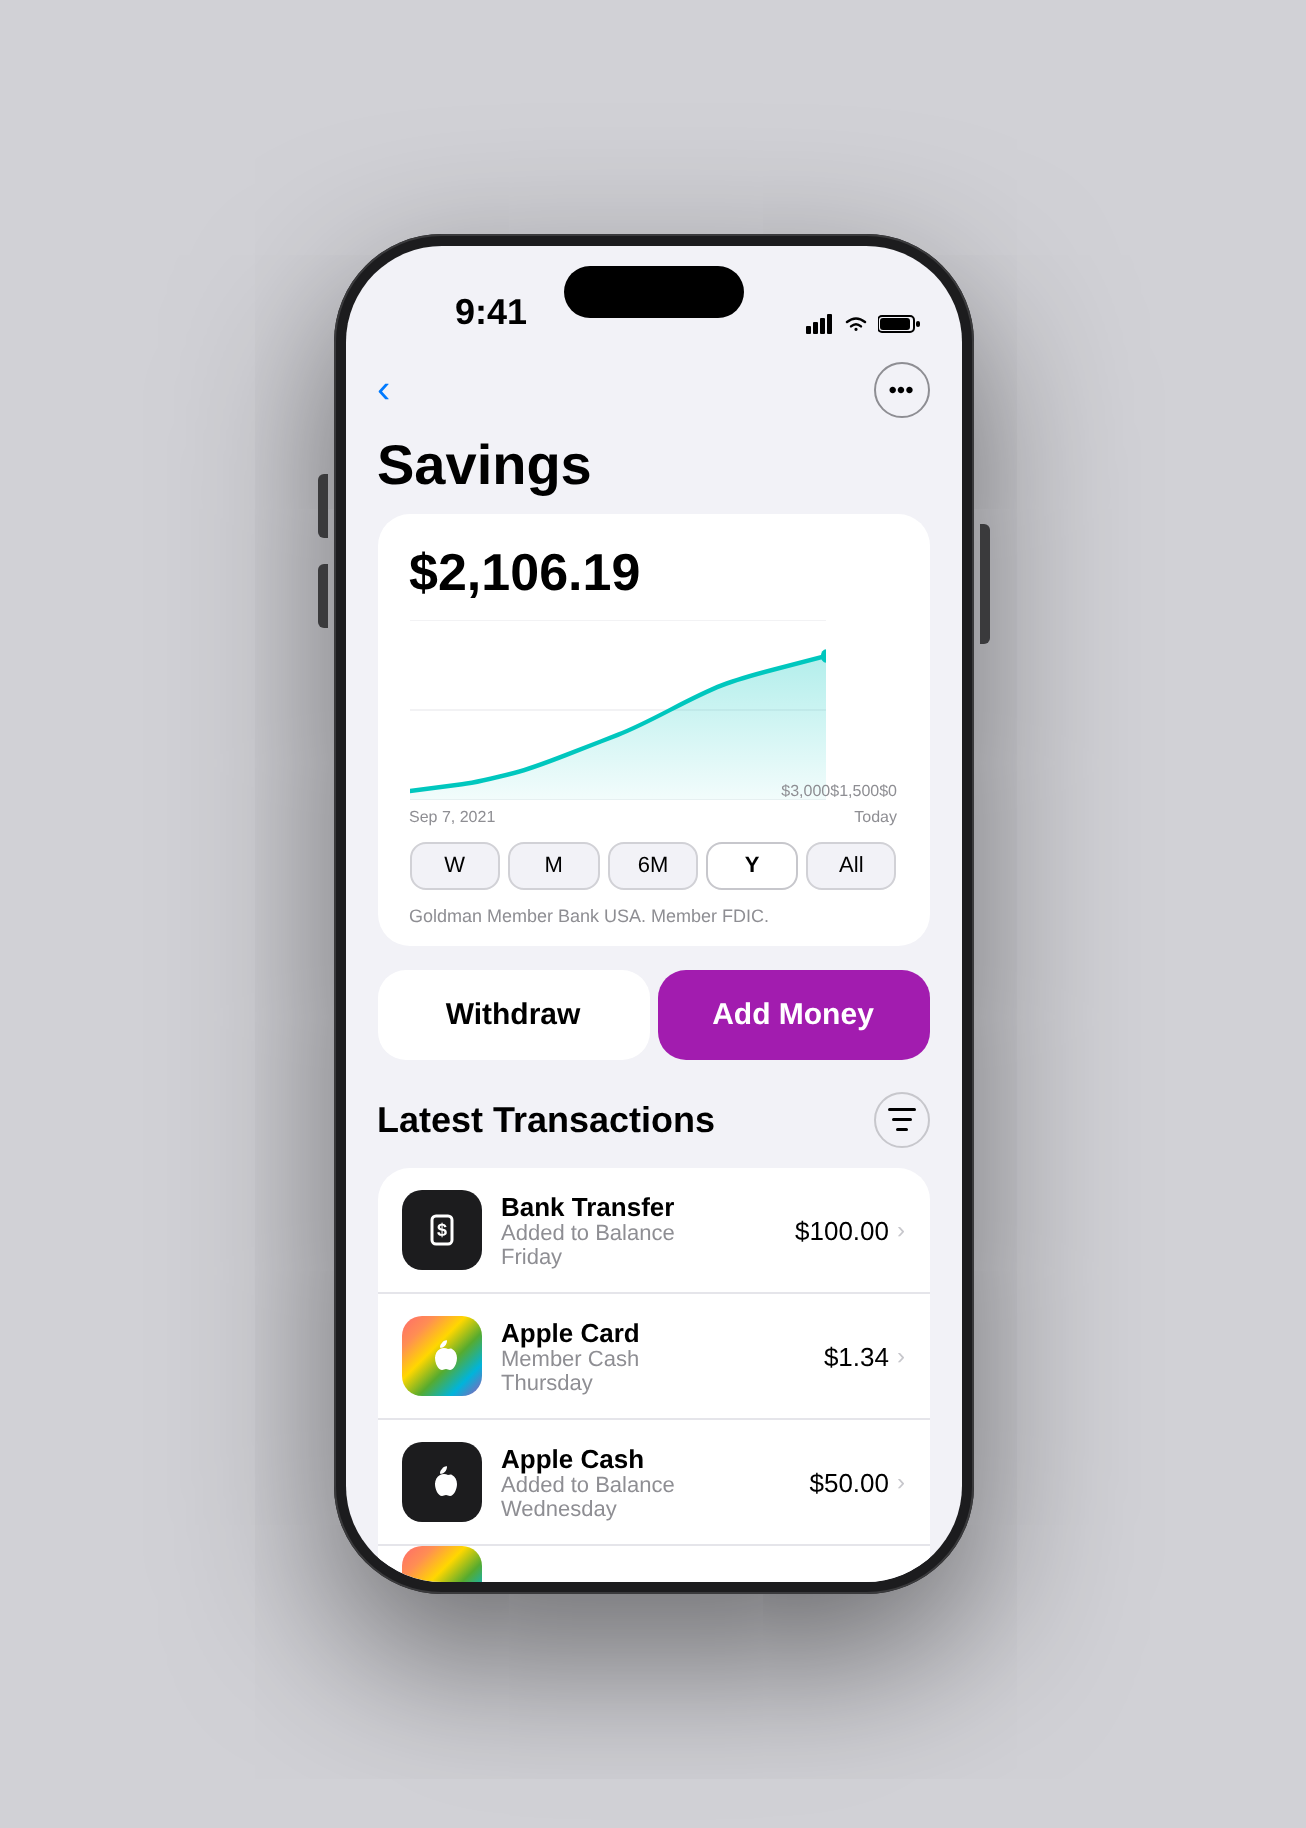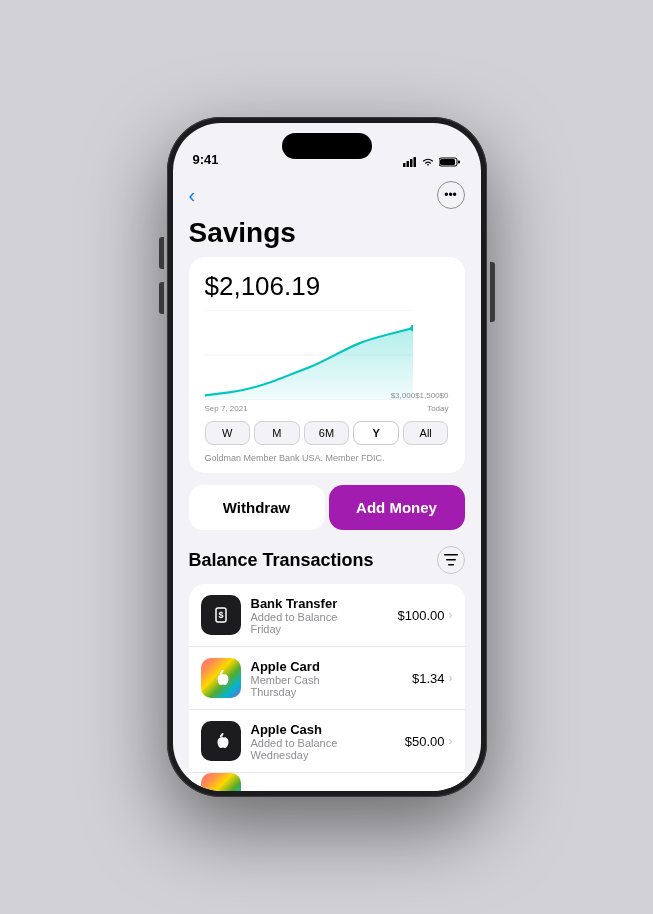--- a/index.html
+++ b/index.html
@@ -53,23 +53,24 @@
       right: 0;
       height: 50px;
       display: flex;
       align-items: flex-end;
       justify-content: space-between;
       padding: 0 20px 6px;
       z-index: 99;
     }
 
     .status-time {
-      font-size: 13px;
+      font-size: 18px;
       font-weight: 600;
       color: #000;
+      margin-left: 35px;
     }
 
     .status-icons {
       display: flex;
       align-items: center;
       gap: 4px;
     }
 
     .status-icons svg {
       fill: #000;
@@ -143,21 +144,21 @@
     }
 
     .balance-label {
       font-size: 11px;
       color: #8e8e93;
       margin-bottom: 2px;
     }
 
     .balance-amount {
       font-size: 26px;
-      font-weight: 400;
+      font-weight: 700;
       color: #000;
       margin-bottom: 8px;
     }
 
     
     .chart-area {
       position: relative;
       height: 90px;
       margin-bottom: 4px;
     }
@@ -490,21 +491,21 @@
 
           <div class="bank-note">Goldman Member Bank USA. Member FDIC.</div>
         </div>
 
         <div class="action-buttons">
           <button class="btn-withdraw">Withdraw</button>
           <button class="btn-add-money">Add Money</button>
         </div>
 
         <div class="section-header">
-          <span class="section-title">Balance Transactions</span>
+          <span class="section-title">Latest Transactions</span>
           <div class="filter-icon">
             <svg width="14" height="12" viewBox="0 0 14 12" fill="#000">
               <rect x="0" y="0" width="14" height="1.5" rx="0.75"></rect>
               <rect x="2" y="5" width="10" height="1.5" rx="0.75"></rect>
               <rect x="4" y="10" width="6" height="1.5" rx="0.75"></rect>
             </svg>
           </div>
         </div>
 
         <div class="transactions-list">

